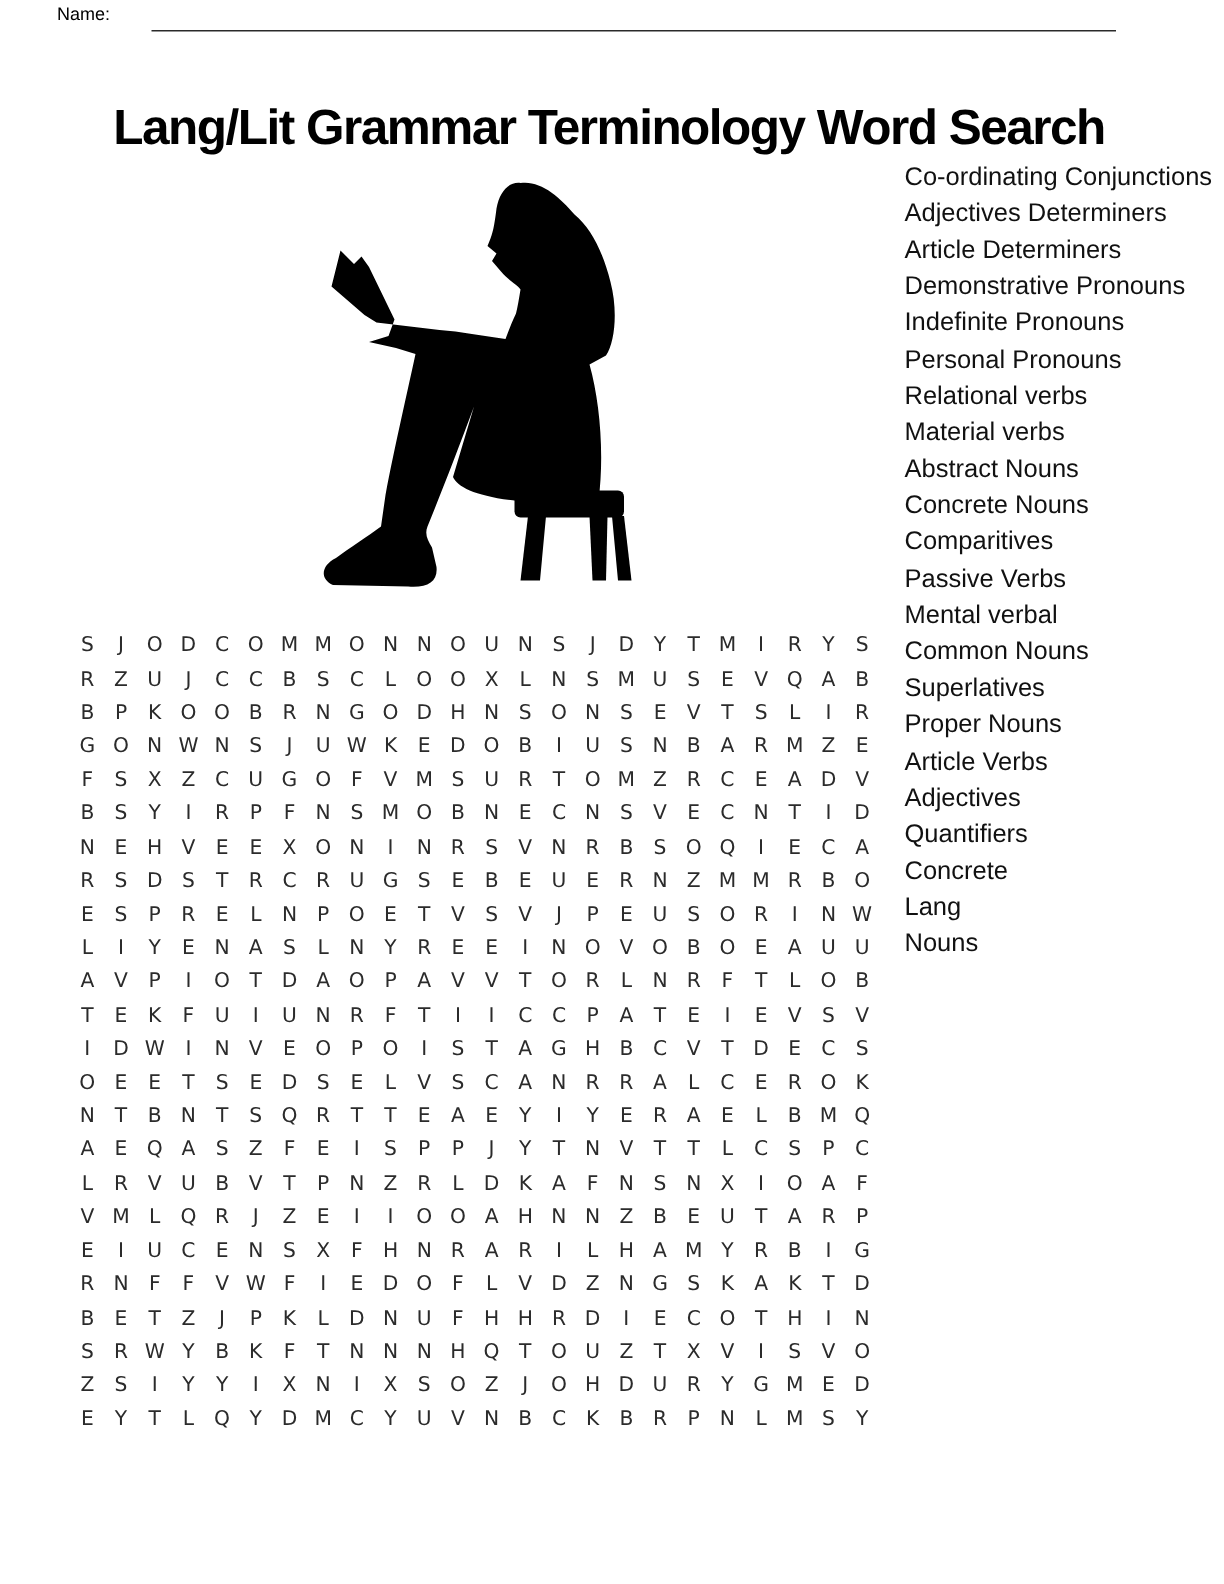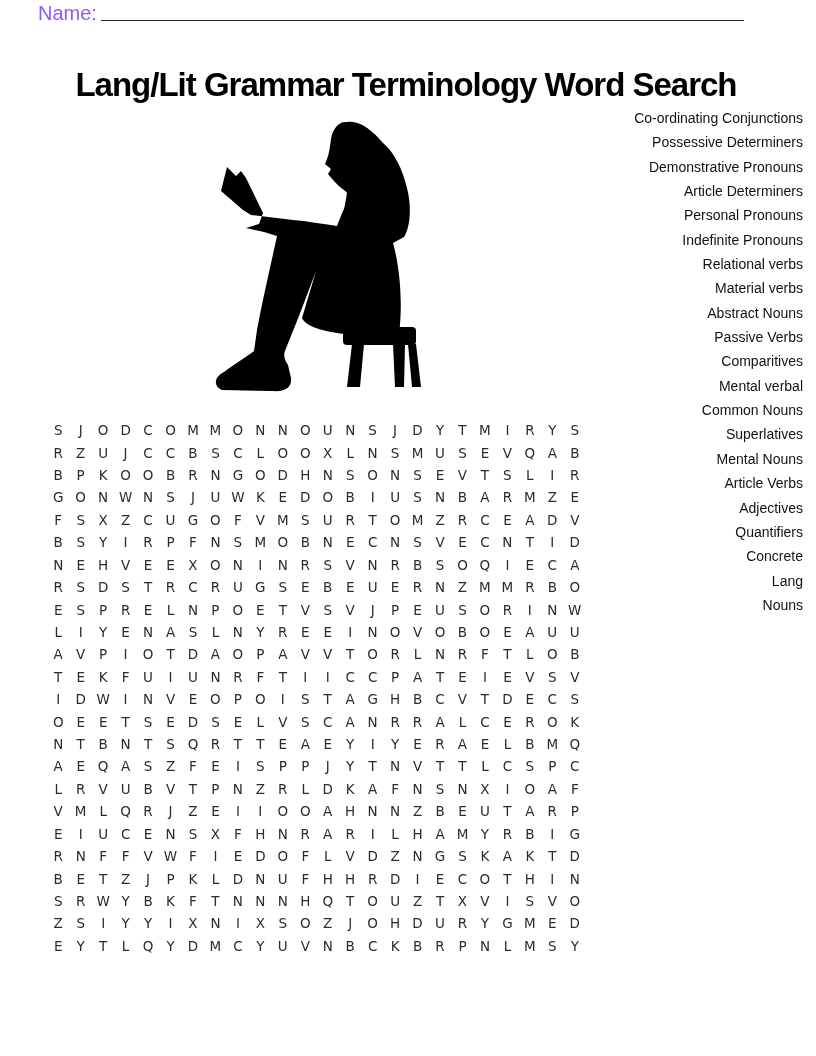--- a/index.html
+++ b/index.html
@@ -2,43 +2,42 @@
 <html><head>
 <meta charset="utf-8">
 <style>
   html,body{margin:0;padding:0;background:#e9e9e9;}
   .page{
     position:relative;width:816px;height:1056px;margin:0 auto;background:#ffffff;
     font-family:"Liberation Sans",sans-serif;overflow:hidden;
   }
   
   .name-label{
-    position:absolute;left:38px;top:2px;font-size:20px;color:#8b5cf6;
+    position:absolute;left:38px;top:2px;font-size:12px;color:#000000;
   }
   .name-line{
     position:absolute;left:101px;top:20px;width:643px;height:0;
     border-top:1.5px solid #2a2a2a;
   }
   
   .title{
     position:absolute;left:0;top:46px;width:812px;text-align:center;
     font-size:33px;font-weight:600;letter-spacing:-1px;color:#000;line-height:1;
   }
   
   .illustration{
     position:absolute;left:185px;top:100px;width:260px;height:295px;
   }
   
   .word-list{
     position:absolute;left:603px;top:106px;width:200px;
   }
   .word{
-    height:24.35px;line-height:24.35px;font-size:14px;color:#111;
+    height:24.35px;line-height:24.35px;font-size:17px;color:#111;
     white-space:nowrap;
-    text-align:right;
   }
   
   .letter-grid{
     position:absolute;left:47px;top:419px;width:539px;height:538px;
     display:grid;grid-template-columns:repeat(24,1fr);grid-template-rows:repeat(24,1fr);
   }
   .cell{
     display:flex;align-items:center;justify-content:center;
     font-family:"DejaVu Sans",sans-serif;font-size:13.5px;color:#2b2b2b;
   }
@@ -90,34 +89,35 @@
     <g fill="#000000">
       <rect x="343" y="327" width="73" height="18" rx="4"></rect>
       <path d="M 352,344 L 364,344 L 360,387 L 347,387 Z"></path>
       <path d="M 393,344 L 405,344 L 404,387 L 395,387 Z"></path>
       <path d="M 408,344 L 416,344 L 421,387 L 412,387 Z"></path>
     </g>
   </svg>
 
   <div class="word-list">
       <div class="word">Co-ordinating Conjunctions</div>
-      <div class="word">Possessive Determiners</div>
+      <div class="word">Adjectives Determiners</div>
+      <div class="word">Article Determiners</div>
       <div class="word">Demonstrative Pronouns</div>
-      <div class="word">Article Determiners</div>
+      <div class="word">Indefinite Pronouns</div>
       <div class="word">Personal Pronouns</div>
-      <div class="word">Indefinite Pronouns</div>
       <div class="word">Relational verbs</div>
       <div class="word">Material verbs</div>
       <div class="word">Abstract Nouns</div>
+      <div class="word">Concrete Nouns</div>
+      <div class="word">Comparitives</div>
       <div class="word">Passive Verbs</div>
-      <div class="word">Comparitives</div>
       <div class="word">Mental verbal</div>
       <div class="word">Common Nouns</div>
       <div class="word">Superlatives</div>
-      <div class="word">Mental Nouns</div>
+      <div class="word">Proper Nouns</div>
       <div class="word">Article Verbs</div>
       <div class="word">Adjectives</div>
       <div class="word">Quantifiers</div>
       <div class="word">Concrete</div>
       <div class="word">Lang</div>
       <div class="word">Nouns</div>
     </div>
 
   <div class="letter-grid">
       <span class="cell">S</span>

